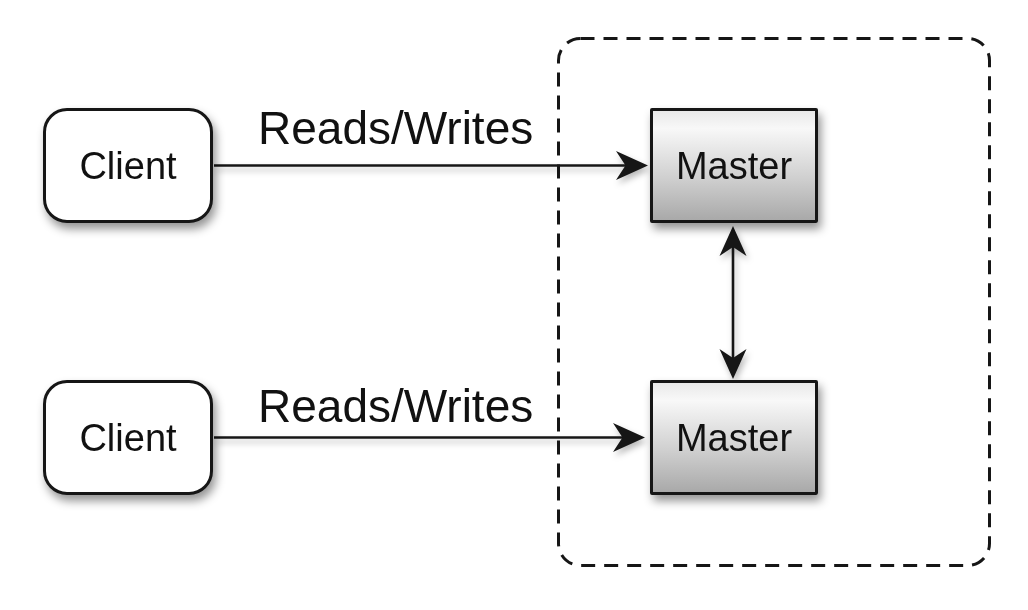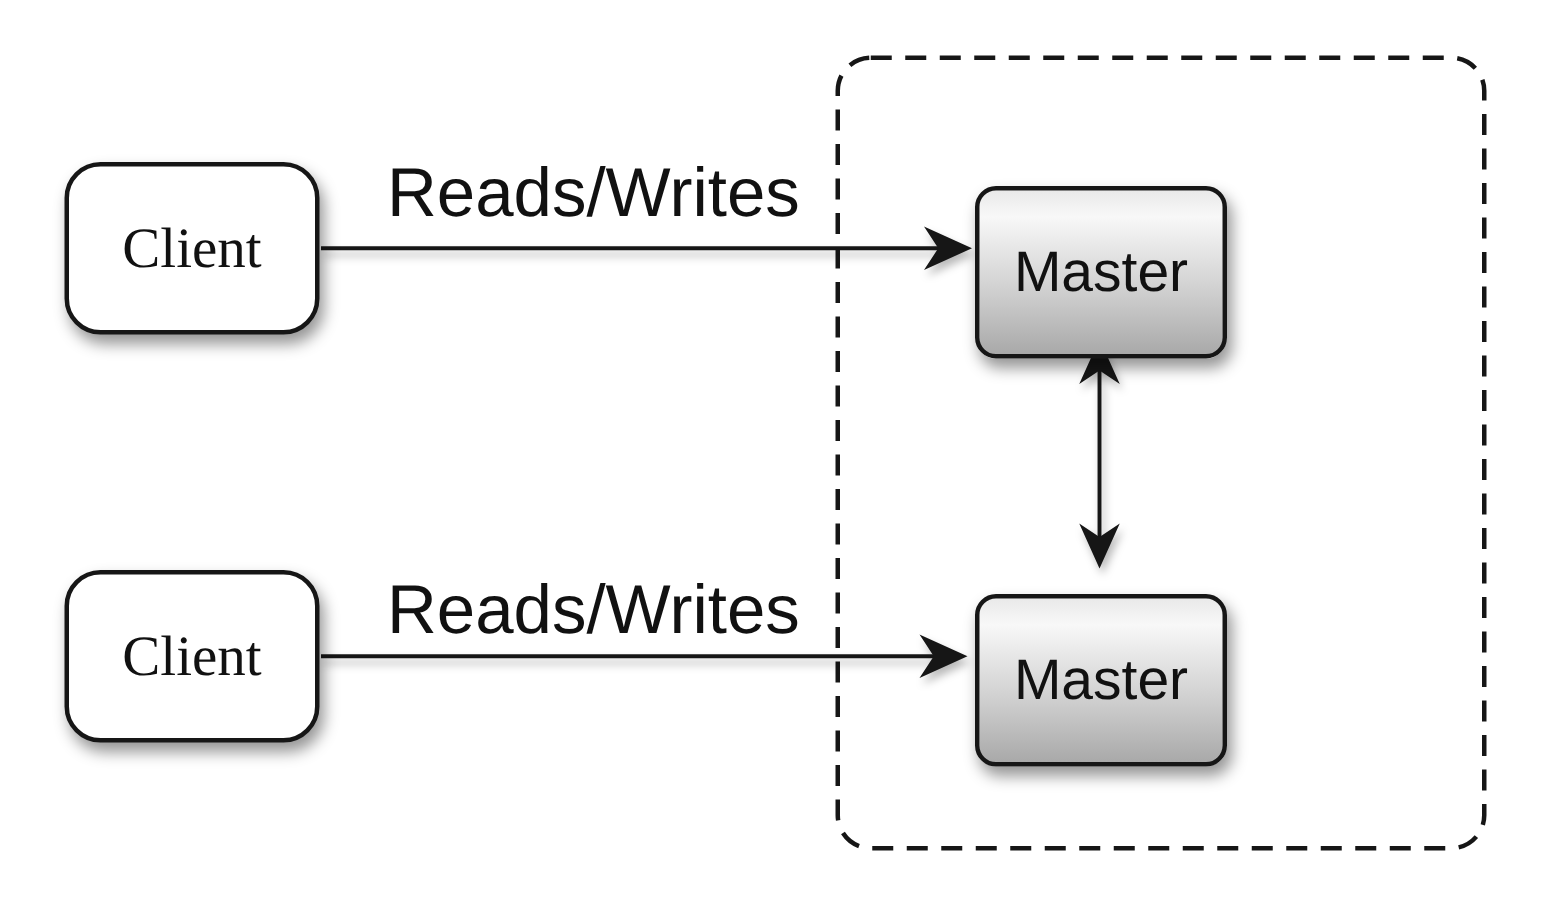--- a/index.html
+++ b/index.html
@@ -42,30 +42,28 @@
     display:flex;align-items:center;justify-content:center;
     border:3px solid var(--color-stroke);
     box-shadow:3px 6px 10px rgba(0,0,0,0.42);
     font-size:38px;
     color:var(--color-text);
     line-height:1;
   }
   .node.client{
     background:var(--color-client-fill);
     border-radius:24px;
-    font-family:Liberation Serif, serif;
   }
   .node.master{
     background:linear-gradient(180deg,
       var(--color-master-fill-top) 0%,
       var(--color-master-fill-light) 16%,
       var(--color-master-fill-mid) 62%,
       var(--color-master-fill-bottom) 100%);
-    border-radius:14px;
-    margin-top:16px;
+    border-radius:2px;
   }
   .edge-label{
     position:absolute;
     font-size:46px;
     line-height:1;
     color:var(--color-text);
     text-align:center;
     white-space:nowrap;
   }
   .label-rw-top{left:258px;top:105px;width:250px;}

